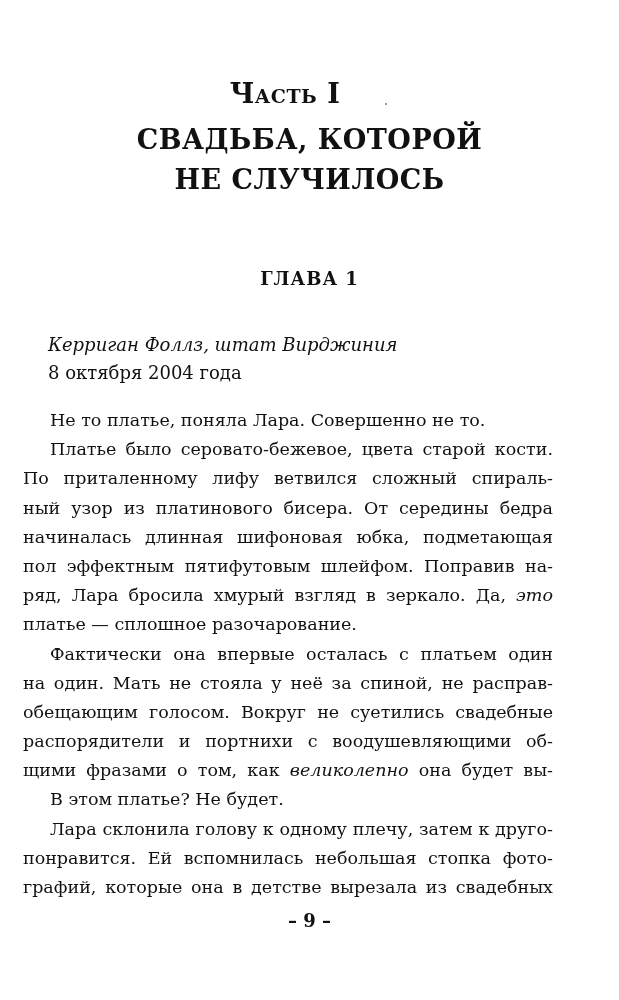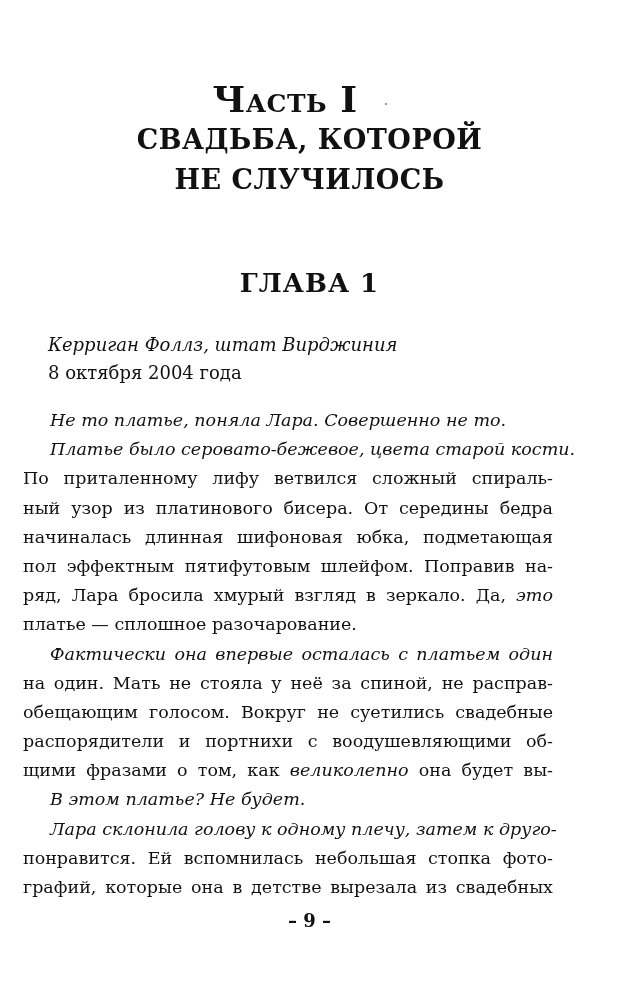--- a/index.html
+++ b/index.html
@@ -3,50 +3,50 @@
 <meta charset="utf-8">
 <style>
   html, body { margin: 0; padding: 0; background: #ffffff; }
   body {
     width: 619px; height: 1000px; position: relative; overflow: hidden;
     font-family: "DejaVu Serif", "Liberation Serif", serif;
     color: #111111;
   }
   .part-label {
     position: absolute; top: 78px; left: 0; width: 570px;
-    text-align: center; font-size: 36px; font-weight: bold;
+    text-align: center; font-size: 27px; font-weight: bold;
     font-variant: small-caps; letter-spacing: 0.5px;
   }
   .part-title {
     position: absolute; top: 120px; left: 0; width: 619px;
     text-align: center; font-size: 27px; font-weight: bold;
     line-height: 40px; letter-spacing: 0.5px;
   }
   .chapter-title {
     position: absolute; top: 268px; left: 0; width: 619px;
-    text-align: center; font-size: 26px; font-weight: bold;
+    text-align: center; font-size: 18px; font-weight: bold;
     letter-spacing: 1px;
   }
   .place {
     position: absolute; top: 334px; left: 48px;
     font-size: 18px; font-style: italic;
   }
   .date {
     position: absolute; top: 362px; left: 48px;
     font-size: 18px;
   }
   .body-text {
     position: absolute; top: 406px; left: 23px; width: 530px;
     font-size: 17.5px; line-height: 29.2px;
   }
   .line {
     display: block; white-space: nowrap; text-align: justify;
     text-align-last: justify; height: 29.2px;
   }
-  .line.indent { padding-left: 27px; font-style: italic; }
+  .line.indent { padding-left: 27px; }
   .line.last { text-align-last: left; }
   .line em { font-style: italic; }
   .page-number {
     position: absolute; top: 910px; left: 0; width: 619px;
     text-align: center; font-size: 18px; font-weight: bold;
   }
   .speck {
     position: absolute; top: 103px; left: 385px; width: 2px; height: 2px;
     background: #999;
   }

